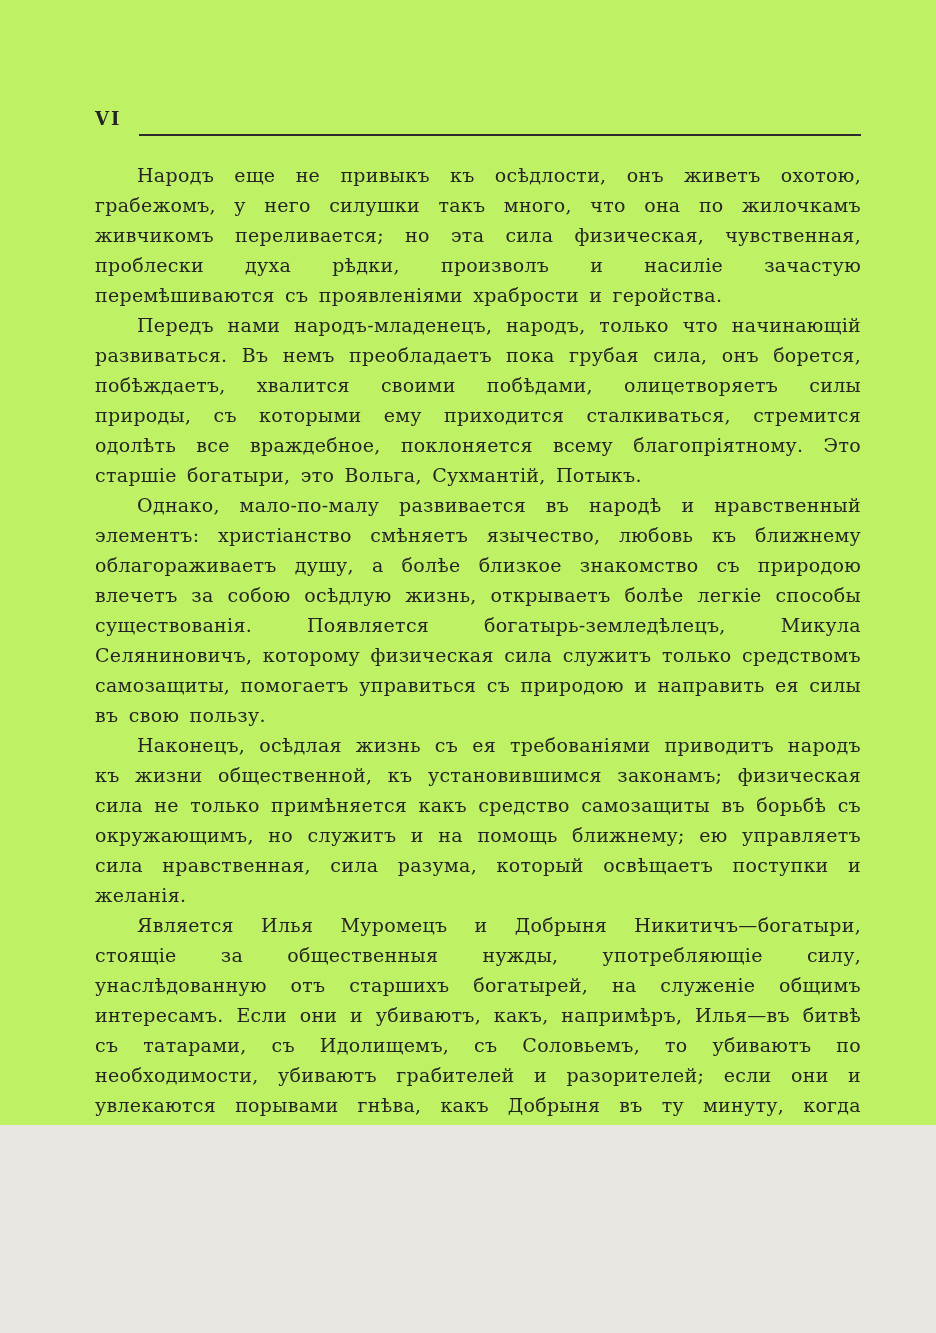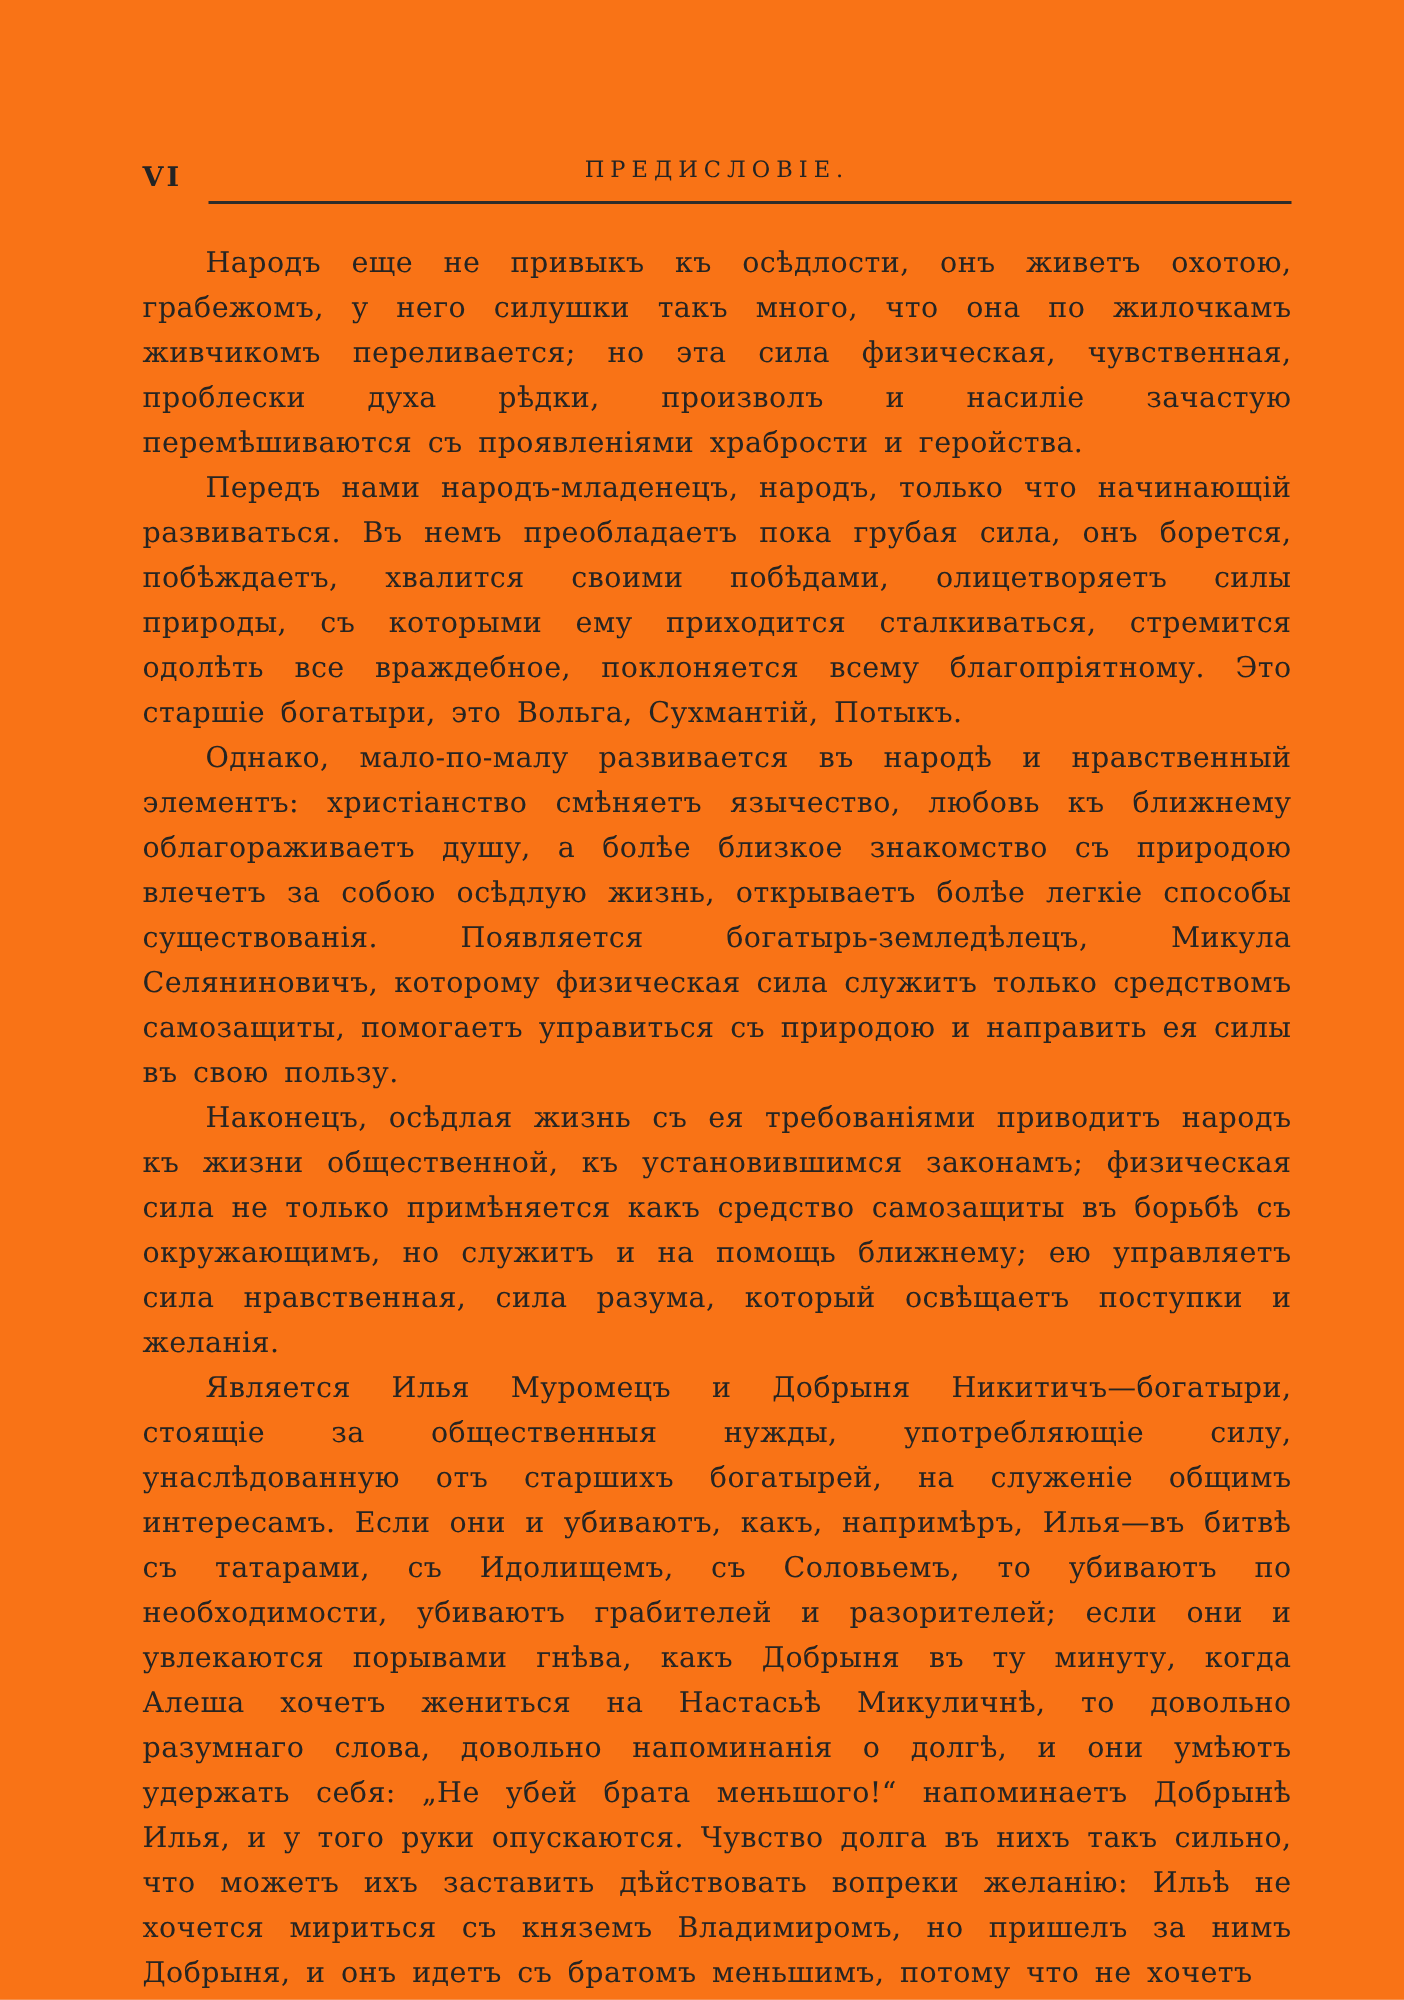--- a/index.html
+++ b/index.html
@@ -8,22 +8,22 @@
   }
   body {
     width: 936px;
     height: 1333px;
     background: #e9e7e2;
     font-family: "DejaVu Serif", "Liberation Serif", serif;
   }
   .page {
     position: relative;
     width: 936px;
-    height: 1333px;
-    background: #f97316;
+    height: 1125px;
+    background: #bef264;
     overflow: hidden;
     box-sizing: border-box;
   }
   .content {
     position: absolute;
     left: 95px;
     top: 104px;
     width: 766px;
   }
   .page-header {
@@ -69,21 +69,20 @@
   }
 </style>
 </head>
 <body>
 
 <div class="page">
   <div class="content">
 
     <header class="page-header">
       <span class="page-number">VI</span>
-      <span class="running-title">ПРЕДИСЛОВІЕ.</span>
       <div class="header-rule"></div>
     </header>
 
     <main class="page-body">
       <p>Народъ еще не привыкъ къ осѣдлости, онъ живетъ охотою, грабежомъ, у него силушки такъ много, что она по жилочкамъ живчикомъ переливается; но эта сила физическая, чувственная, проблески духа рѣдки, произволъ и насиліе зачастую перемѣшиваются съ проявленіями храбрости и геройства.</p>
       <p>Передъ нами народъ-младенецъ, народъ, только что начинающій развиваться. Въ немъ преобладаетъ пока грубая сила, онъ борется, побѣждаетъ, хвалится своими побѣдами, олицетворяетъ силы природы, съ которыми ему приходится сталкиваться, стремится одолѣть все враждебное, поклоняется всему благопріятному. Это старшіе богатыри, это Вольга, Сухмантій, Потыкъ.</p>
       <p>Однако, мало-по-малу развивается въ народѣ и нравственный элементъ: христіанство смѣняетъ язычество, любовь къ ближнему облагораживаетъ душу, а болѣе близкое знакомство съ природою влечетъ за собою осѣдлую жизнь, открываетъ болѣе легкіе способы существованія. Появляется богатырь-земледѣлецъ, Микула Селяниновичъ, которому физическая сила служитъ только средствомъ самозащиты, помогаетъ управиться съ природою и направить ея силы въ свою пользу.</p>
       <p>Наконецъ, осѣдлая жизнь съ ея требованіями приводитъ народъ къ жизни общественной, къ установившимся законамъ; физическая сила не только примѣняется какъ средство самозащиты въ борьбѣ съ окружающимъ, но служитъ и на помощь ближнему; ею управляетъ сила нравственная, сила разума, который освѣщаетъ поступки и желанія.</p>
       <p>Является Илья Муромецъ и Добрыня Никитичъ—богатыри, стоящіе за общественныя нужды, употребляющіе силу, унаслѣдованную отъ старшихъ богатырей, на служеніе общимъ интересамъ. Если они и убиваютъ, какъ, напримѣръ, Илья—въ битвѣ съ татарами, съ Идолищемъ, съ Соловьемъ, то убиваютъ по необходимости, убиваютъ грабителей и разорителей; если они и увлекаются порывами гнѣва, какъ Добрыня въ ту минуту, когда Алеша хочетъ жениться на Настасьѣ Микуличнѣ, то довольно разумнаго слова, довольно напоминанія о долгѣ, и они умѣютъ удержать себя: „Не убей брата меньшого!“ напоминаетъ Добрынѣ Илья, и у того руки опускаются. Чувство долга въ нихъ такъ сильно, что можетъ ихъ заставить дѣйствовать вопреки желанію: Ильѣ не хочется мириться съ княземъ Владимиромъ, но пришелъ за нимъ Добрыня, и онъ идетъ съ братомъ меньшимъ, потому что не хочетъ</p>
     </main>

